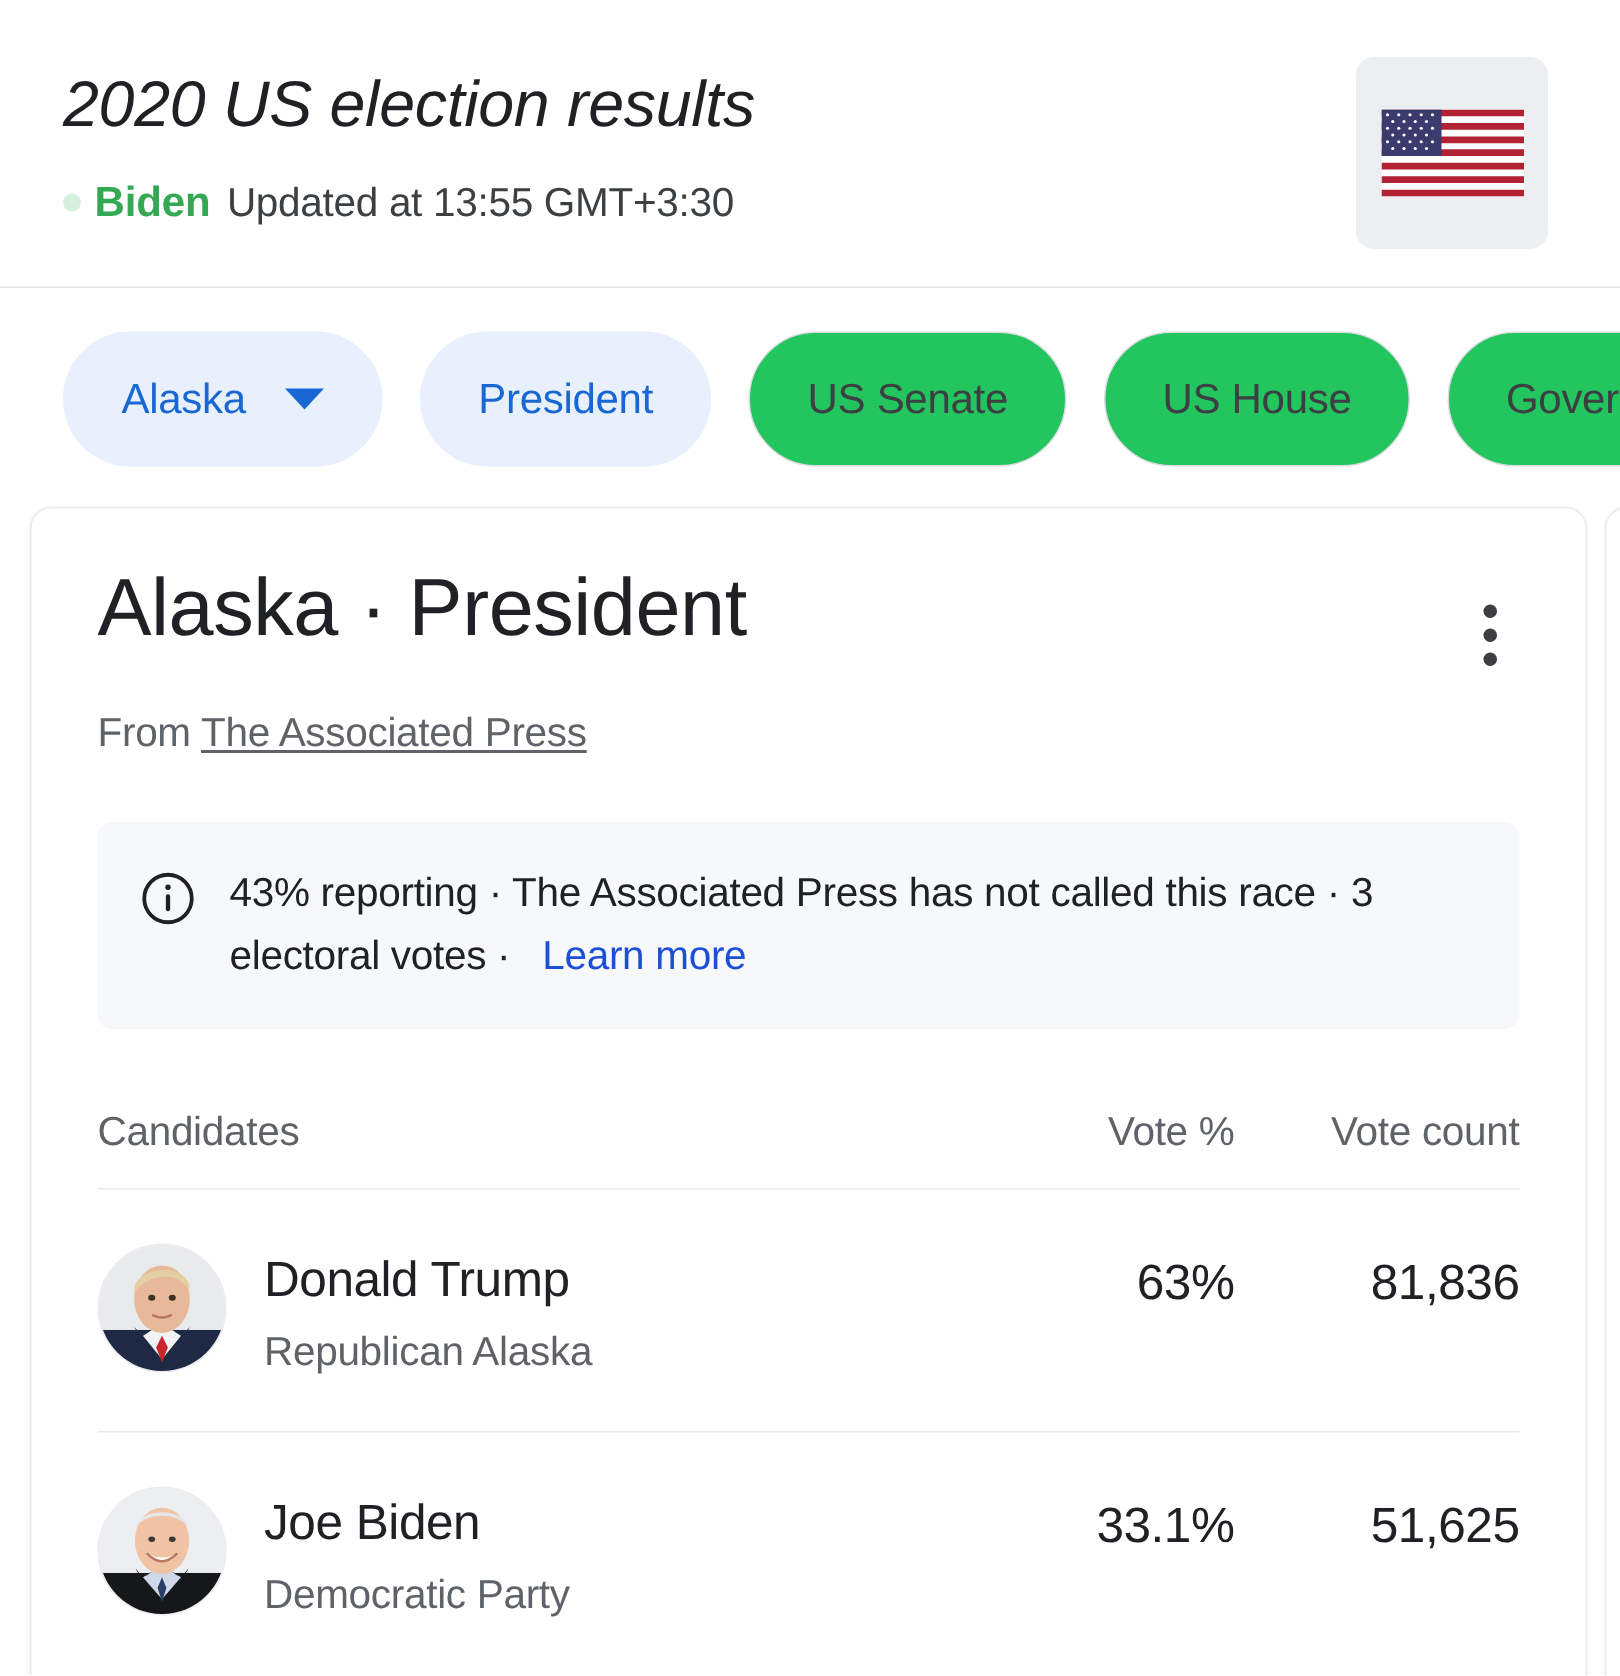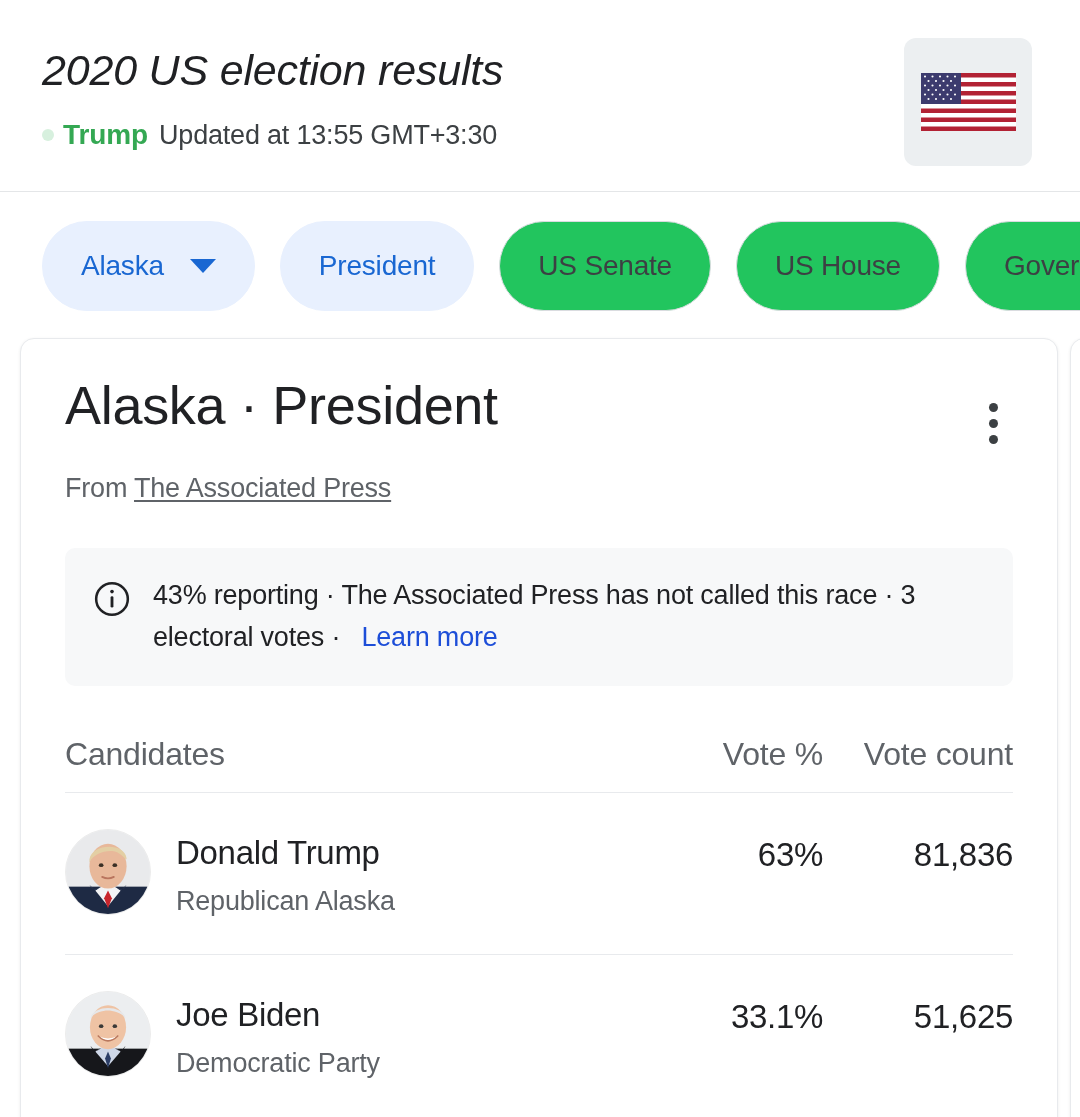--- a/index.html
+++ b/index.html
@@ -255,21 +255,21 @@
     padding: 34px 0 36px 0;
     border-bottom: 1px solid #e8eaed;
   }
   .t-row:last-child { border-bottom: none; }
 
   .col-cand { flex: 1 1 auto; min-width: 0; }
   .col-pct  { flex: 0 0 165px; text-align: right; }
   .col-cnt  { flex: 0 0 190px; text-align: right; }
 
   .th {
-    font-size: 32px;
+    font-size: 27px;
     line-height: 32px;
     color: #5f6368;
     letter-spacing: -0.2px;
   }
 
   .cand-cell { display: flex; align-items: flex-start; gap: 25px; }
 
   .avatar {
     flex: none;
     width: 86px;
@@ -308,21 +308,21 @@
 </head>
 <body>
 
 <div class="page">
 
   <div class="header">
     <div class="header-title">2020 US election results</div>
 
     <div class="header-sub">
       <span class="live-dot"></span>
-      <span class="live-label">Trump</span>
+      <span class="live-label">Biden</span>
       <span class="updated-text">Updated at 13:55 GMT+3:30</span>
     </div>
 
     <div class="flag-tile">
       <svg class="flag-img" viewBox="0 0 190 116">
         <rect width="190" height="116" fill="#ffffff"></rect>
         <g fill="#b22234">
           <rect y="0" width="190" height="9"></rect>
           <rect y="18" width="190" height="9"></rect>
           <rect y="36" width="190" height="9"></rect>

